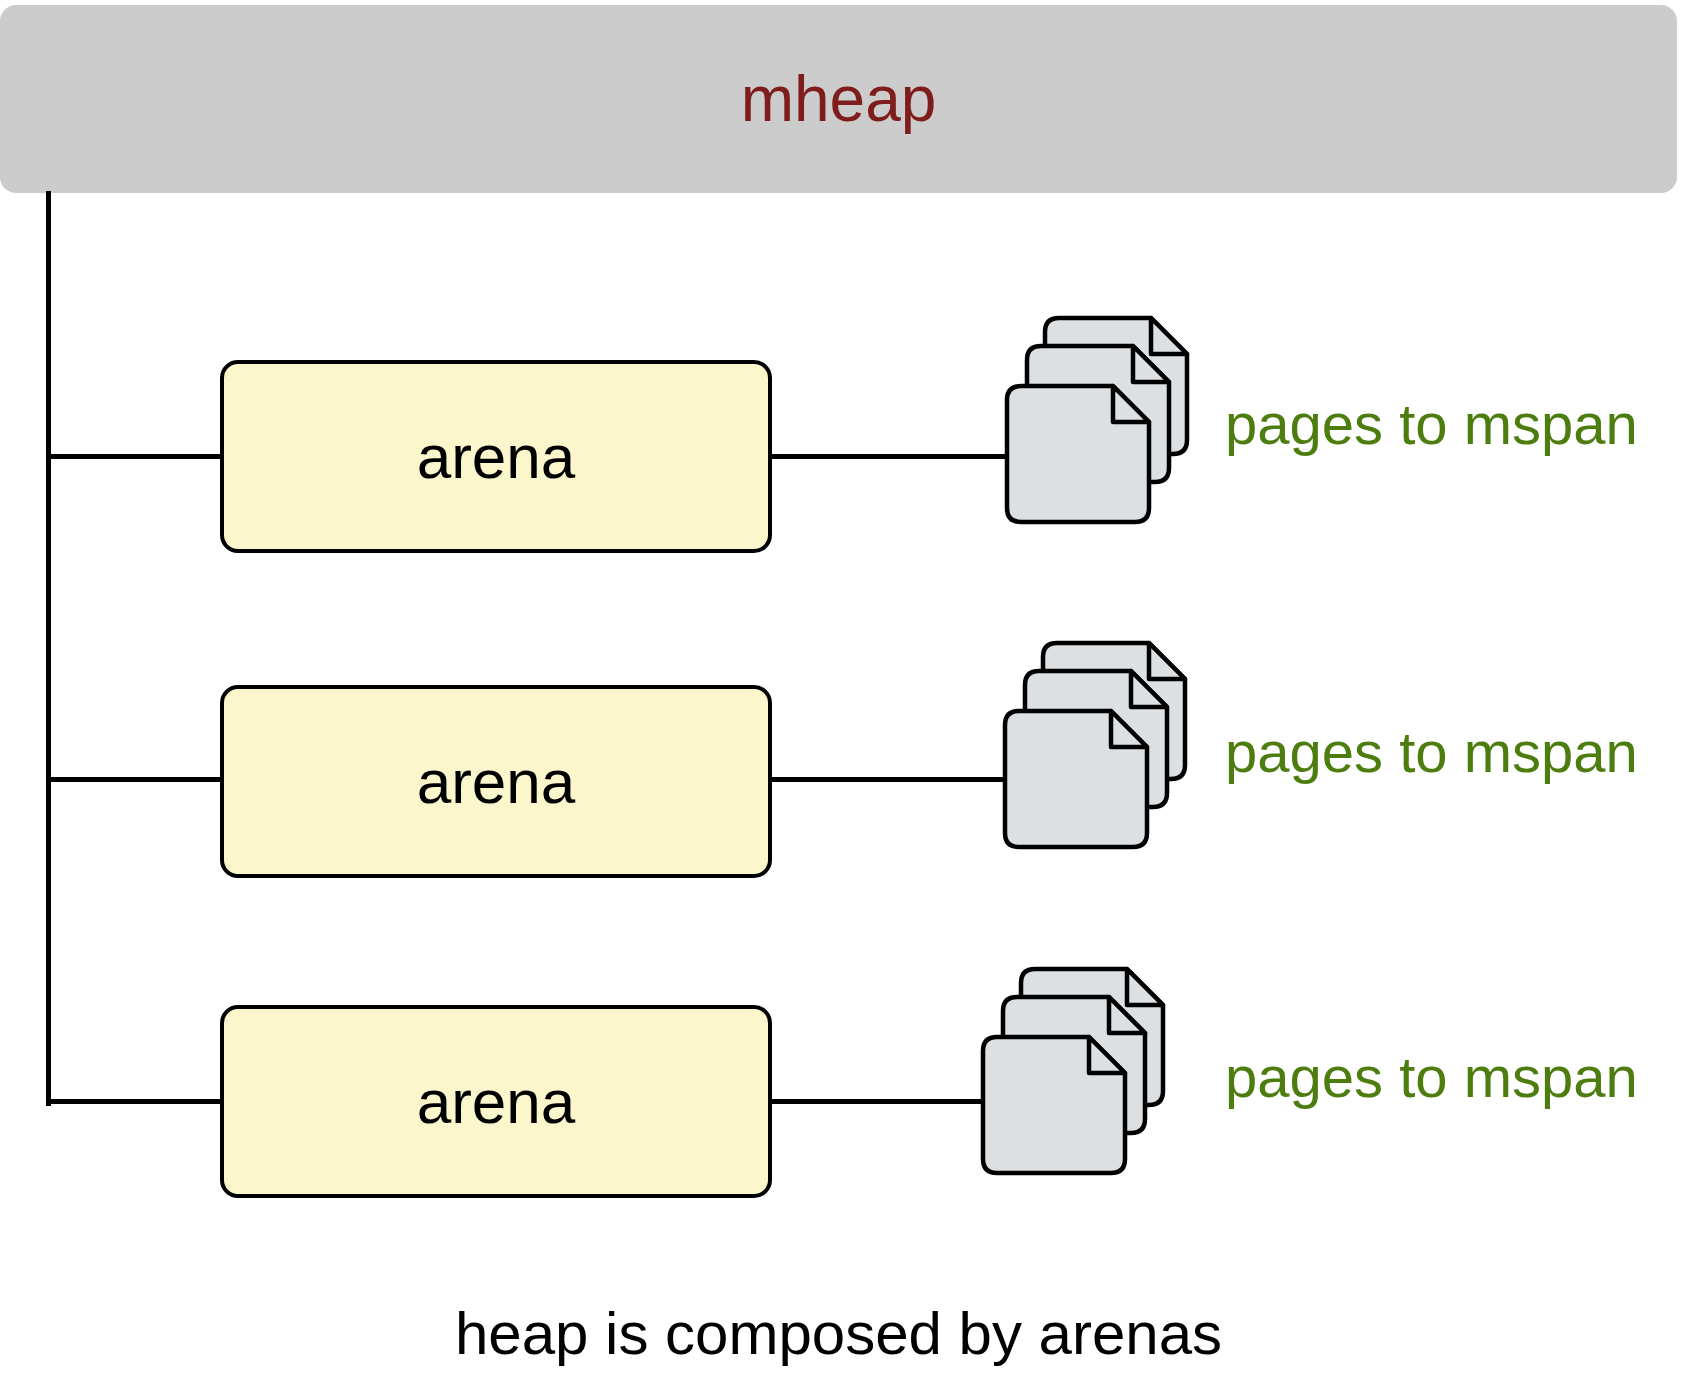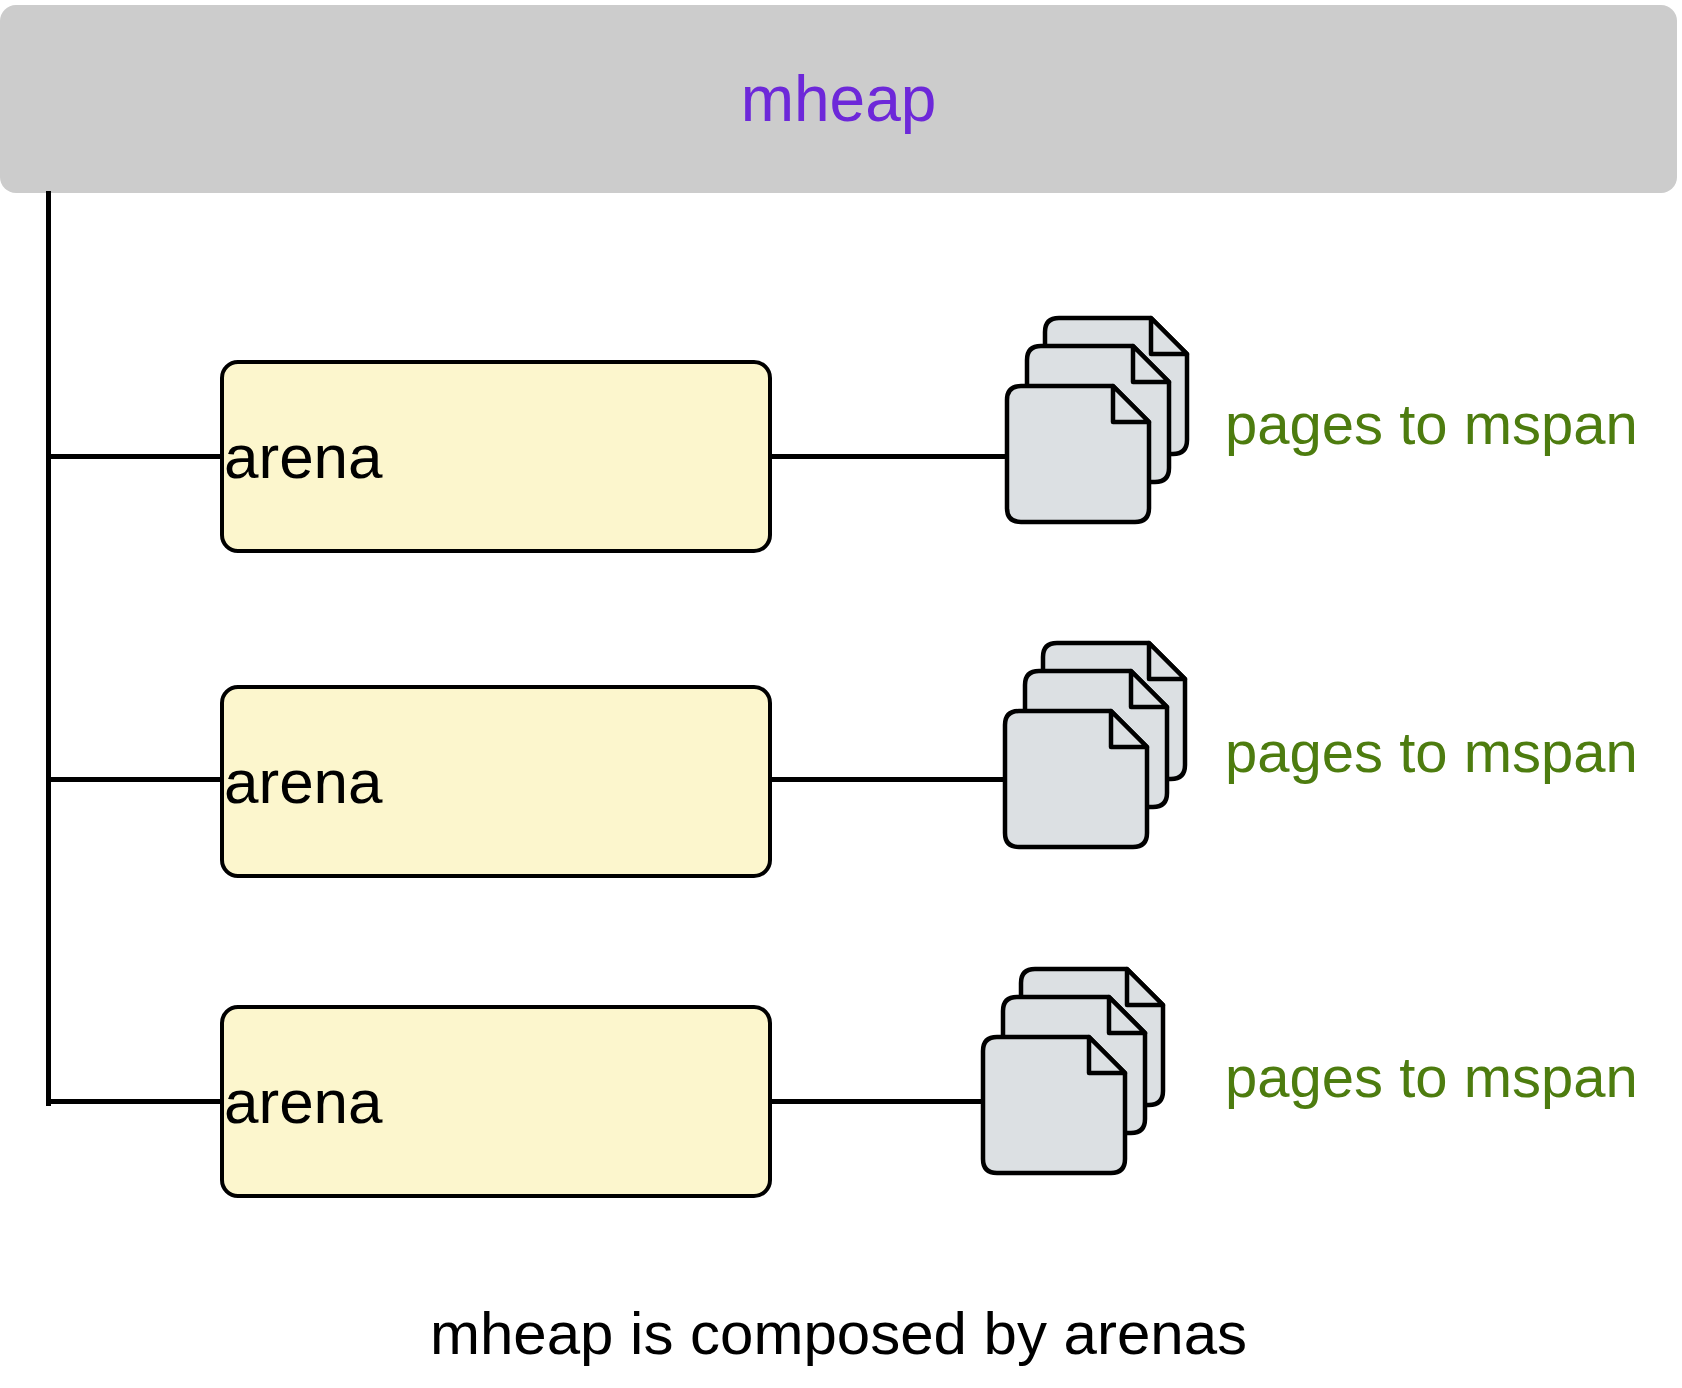--- a/index.html
+++ b/index.html
@@ -9,38 +9,38 @@
     width:1682px;height:1388px;
     background:#ffffff;
     overflow:hidden;
   }
   
   .mheap-box{
     position:absolute;left:0;top:5px;width:1677px;height:188px;
     background:#cccccc;border-radius:16px;
     display:flex;align-items:center;justify-content:center;
   }
-  .mheap-label{font-size:64px;line-height:1;color:#6d28d9;}
+  .mheap-label{font-size:64px;line-height:1;color:#7f1d1d;}
   
   .line{position:absolute;background:#000;}
   .trunk{left:46px;top:191px;width:5px;height:915px;}
   .branch{left:46px;width:176px;height:5px;}
   .branch.r1{top:454px;}
   .branch.r2{top:777px;}
   .branch.r3{top:1099px;}
   .connector{height:5px;top:0;}
   .connector.r1{left:770px;top:454px;width:237px;}
   .connector.r2{left:770px;top:777px;width:235px;}
   .connector.r3{left:770px;top:1099px;width:213px;}
   
   .arena-box{
     position:absolute;left:220px;width:552px;height:193px;
     box-sizing:border-box;
     background:#fcf6cd;border:4px solid #000;border-radius:18px;
-    display:flex;align-items:center;justify-content:flex-start;
+    display:flex;align-items:center;justify-content:center;
   }
   .arena-box.r1{top:360px;}
   .arena-box.r2{top:685px;}
   .arena-box.r3{top:1005px;}
   .arena-label{font-size:62px;line-height:1;color:#000;}
   
   .pages{position:absolute;width:188px;height:212px;}
   .pages.r1{left:1004px;top:315px;}
   .pages.r2{left:1002px;top:640px;}
   .pages.r3{left:980px;top:966px;}
@@ -120,15 +120,15 @@
         <path d="M147,3 L183,39 L147,39 Z"></path>
         <path d="M129,31 L165,67 L165,153 Q165,167 151,167 L37,167 Q23,167 23,153 L23,45 Q23,31 37,31 Z"></path>
         <path d="M129,31 L165,67 L129,67 Z"></path>
         <path d="M109,71 L145,107 L145,193 Q145,207 131,207 L17,207 Q3,207 3,193 L3,85 Q3,71 17,71 Z"></path>
         <path d="M109,71 L145,107 L109,107 Z"></path>
       </g>
     </svg>
   </div>
   <div class="pages-label r3">pages to mspan</div>
 
-  <div class="caption">mheap is composed by arenas</div>
+  <div class="caption">heap is composed by arenas</div>
 
 </div>
 
 </body></html>

